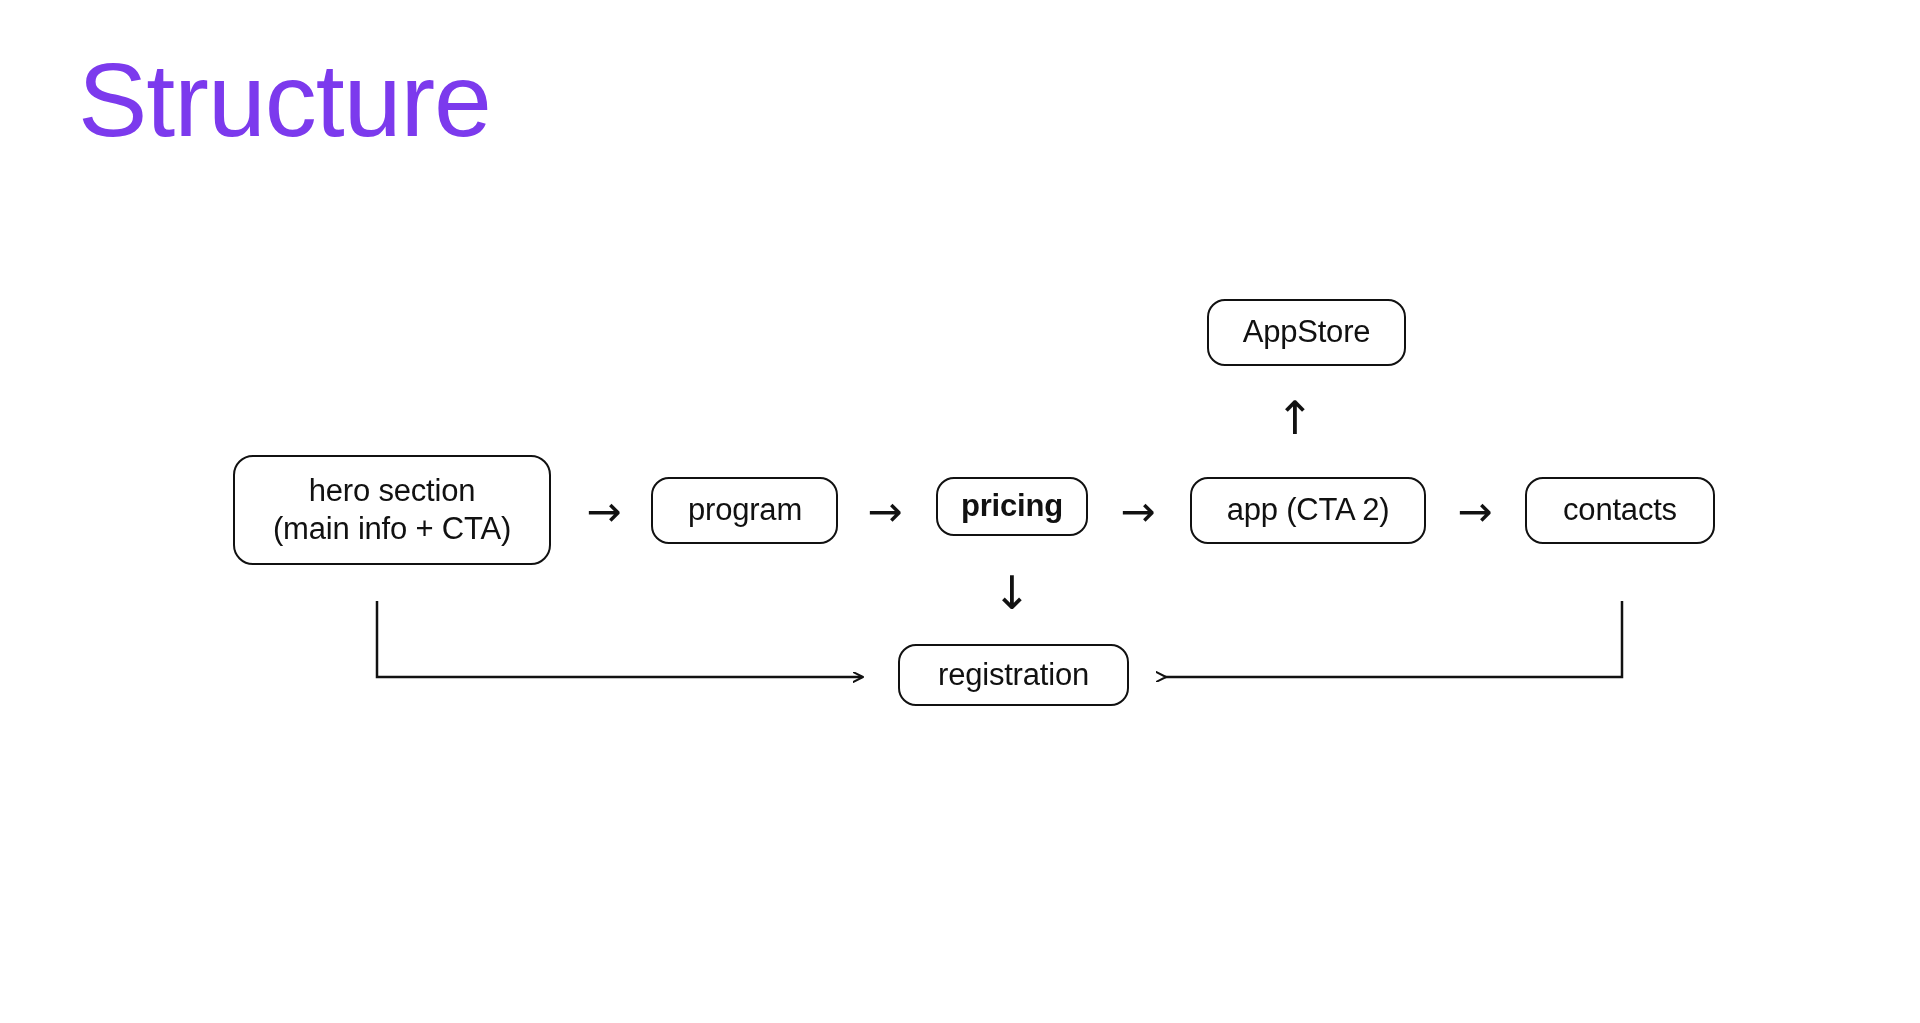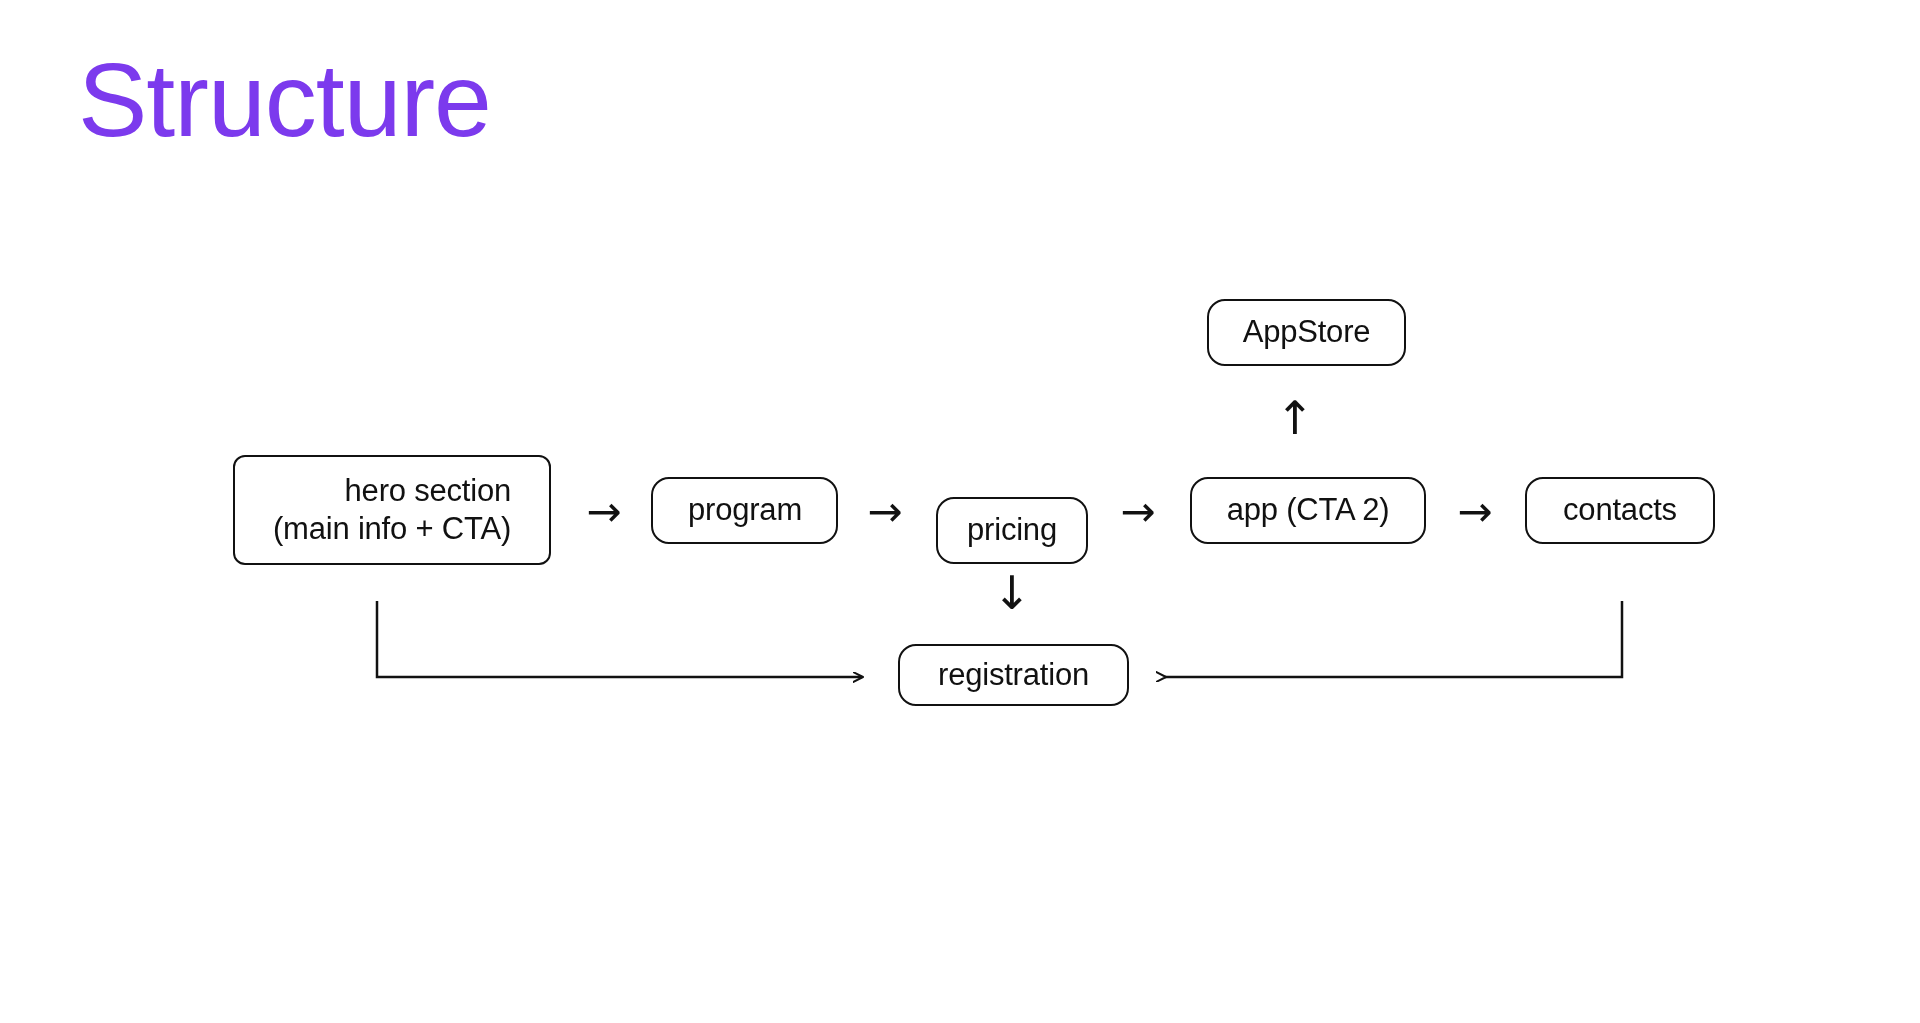--- a/index.html
+++ b/index.html
@@ -46,42 +46,42 @@
     pointer-events: none;
   }
 
   
   .node {
     position: absolute;
     box-sizing: border-box;
     display: flex;
     align-items: center;
     justify-content: center;
-    text-align: right;
+    text-align: center;
     background: #ffffff;
     border: 2px solid #111111;
     border-radius: 18px;
     color: #111111;
     font-size: 31px;
     line-height: 1.18;
     font-weight: 400;
     letter-spacing: -0.2px;
     white-space: pre-line;
     padding: 4px 14px;
   }
 
   .node.two-line {
-    border-radius: 12px;
+    border-radius: 20px;
     line-height: 1.22;
   }
 
   
   #node-hero        { left: 233px;  top: 455px; width: 318px; height: 110px; }
   #node-program     { left: 651px;  top: 477px; width: 187px; height: 67px; padding-left: 15px;  }
-  #node-pricing     { left: 936px;  top: 497px; width: 152px; height: 67px;  }
+  #node-pricing     { left: 936px;  top: 477px; width: 152px; height: 59px; font-weight: bold;  }
   #node-app         { left: 1190px; top: 477px; width: 236px; height: 67px;  }
   #node-contacts    { left: 1525px; top: 477px; width: 190px; height: 67px;  }
   #node-appstore    { left: 1207px; top: 299px; width: 199px; height: 67px;  }
   #node-registration{ left: 898px;  top: 644px; width: 231px; height: 62px;  }
 
   
   .arrow-glyph {
     position: absolute;
     color: #111111;
     font-family: "DejaVu Sans", sans-serif;

